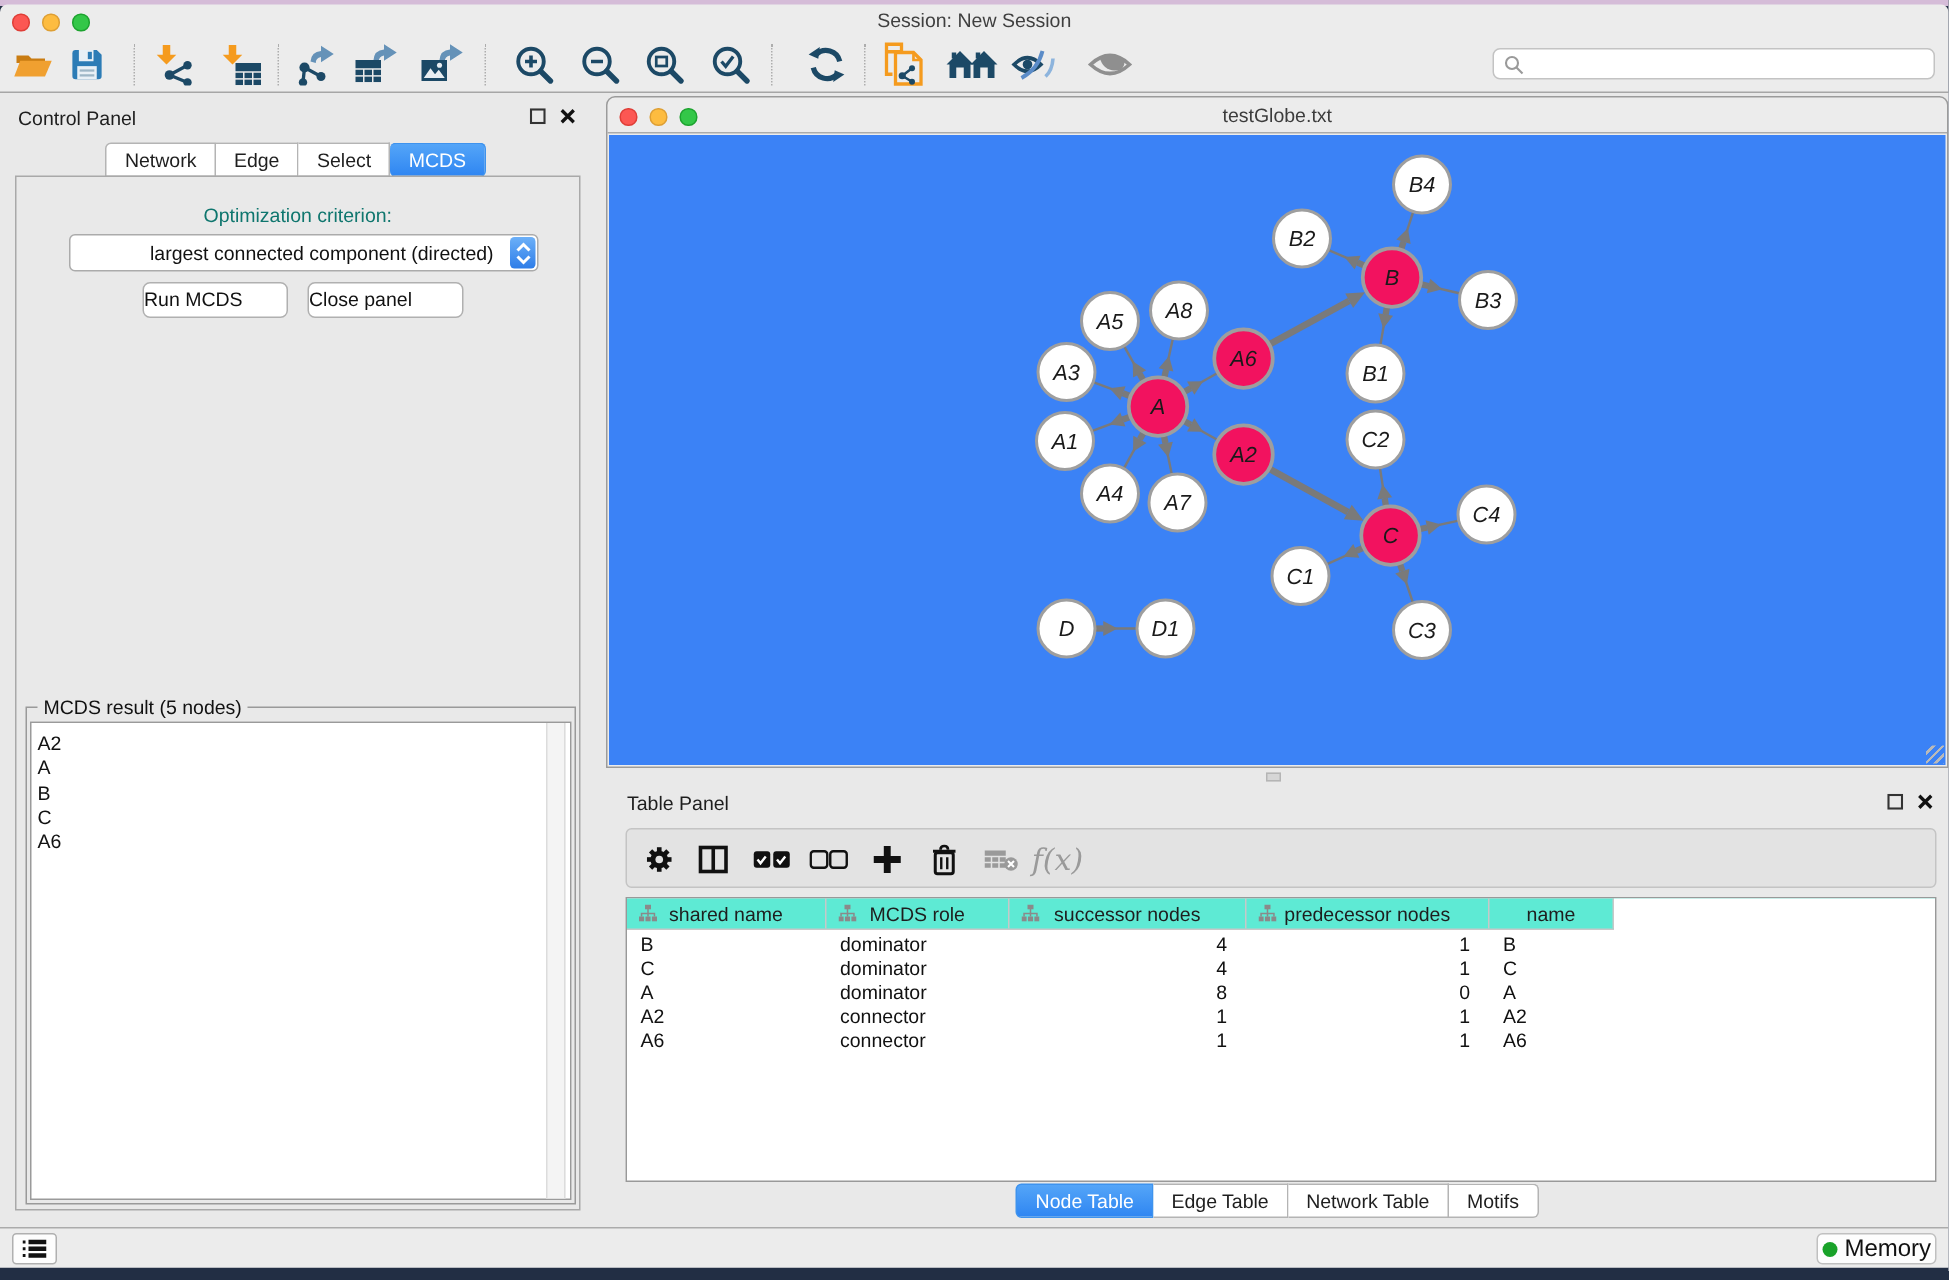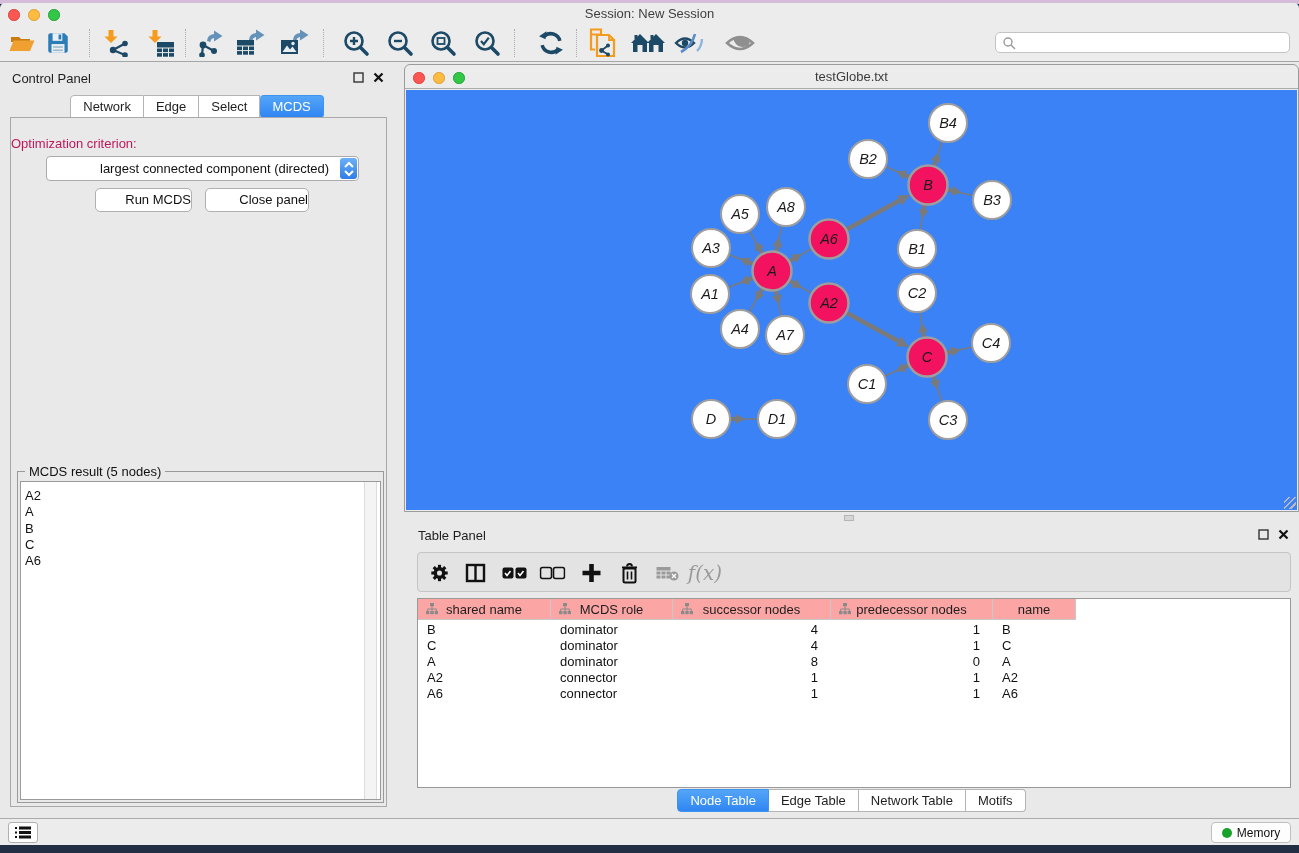--- a/index.html
+++ b/index.html
@@ -21,26 +21,26 @@
   #control-panel { position:absolute; left:2px; top:0; width:390px; height:748px; }
   #cp-title { position:absolute; left:10px; top:9px; font-size:13px; color:#1e1e1e; }
   .panel-icons { position:absolute; display:flex; gap:9px; align-items:center; }
   #cp-icons { right:8px; top:10px; }
   #control-tabs { position:absolute; left:0; right:0; top:33px; display:flex; justify-content:center; }
   .ctab { height:23px; line-height:21px; padding:0 12px; font-size:13px; color:#1e1e1e; background:#fff; border:1px solid #b4b4b4; border-left:none; }
   .ctab:first-child { border-left:1px solid #b4b4b4; border-radius:4px 0 0 0; }
   .ctab:last-child { border-radius:0 4px 0 0; }
   .ctab.sel { background:linear-gradient(#54a5f8,#2f86f2); color:#fff; border-color:#3e93ee; border-radius:4px; }
   #cp-box { position:absolute; left:8px; right:5px; top:55px; bottom:3px; border:1px solid #a9a9a9; }
-  #opt-label { position:absolute; left:0; right:0; top:18px; font-size:13px; color:#be185d; }
+  #opt-label { position:absolute; left:0; right:0; top:18px; text-align:center; font-size:13px; color:#0f766e; }
   #dropdown { position:absolute; left:35px; top:38px; width:313px; height:25px; background:#fff; border:1px solid #ababab; border-radius:4px; }
   #dropdown .dd-text { position:absolute; left:9px; top:0; line-height:23px; font-size:13px; color:#111;margin-left:44px; }
   #dd-stepper { position:absolute; right:1px; top:1px; width:17px; height:21px; background:linear-gradient(#6cb0f8,#2e7de8); border-radius:3px; }
   #dd-stepper svg { position:absolute; left:2px; top:3px; }
-  .cp-btn { position:absolute; top:70px; height:24px; background:#fff; border:1px solid #b0b0b0; border-radius:5px; font-size:13px; color:#111; text-align:right; line-height:22px; }
+  .cp-btn { position:absolute; top:70px; height:24px; background:#fff; border:1px solid #b0b0b0; border-radius:5px; font-size:13px; color:#111; text-align:left; line-height:22px; }
   #run-btn { left:84px; width:97px; }
   #close-btn { left:194px; width:104px; }
   #mcds-fieldset { position:absolute; left:6px; top:353px; width:367px; height:332px; border:1px solid #9a9a9a; }
   #mcds-legend { position:absolute; left:7px; top:-8px; background:#e9e9e9; padding:0 4px; font-size:13px; color:#111; }
   #mcds-list { position:absolute; left:2px; right:2px; top:9px; bottom:2px; background:#fff; border:1px solid #9a9a9a; }
   #mcds-scroll { position:absolute; right:3px; top:0; bottom:0; width:13px; background:#f4f4f4; border-left:1px solid #dcdcdc; border-right:1px solid #dcdcdc; }
   .mcds-item { font-size:13px; color:#111; line-height:16.3px; padding-left:4px; }
   #mcds-items { padding-top:6px; }
   #net-window { position:absolute; left:404px; top:2px; width:895px; height:448px; background:#ececec; border:1px solid #9b9b9b; border-radius:6px 6px 0 0; }
   #net-titlebar { position:relative; height:24px; border-bottom:1px solid #ababab; }
@@ -49,37 +49,37 @@
   #net-grip { position:absolute; right:1px; bottom:1px; width:12px; height:12px;
      background:repeating-linear-gradient(135deg, transparent 0 3px, #b9b9b9 3px 4.5px); }
   #table-panel { position:absolute; left:404px; top:453px; width:895px; height:303px; }
   #tp-splitter { position:absolute; left:440px; top:0; width:10px; height:6px; background:#d6d6d6; border:1px solid #b5b5b5; }
   #tp-title { position:absolute; left:14px; top:13px; font-size:13px; color:#1e1e1e; }
   #tp-icons { right:10px; top:14px; }
   #tp-toolbar { position:absolute; left:13px; top:37px; width:874px; height:40px; background:#e3e3e3; border:1px solid #c4c4c4; border-radius:4px; }
   .tpbtn { position:absolute; top:2px; width:37px; height:36px; display:flex; align-items:center; justify-content:center; transform:translateX(-50%); }
   #fx-label { font-size:20px; color:#9a9a9a; font-family:"DejaVu Serif", serif; font-style:italic; }
   #tp-table { position:absolute; left:13px; top:83px; width:874px; height:190px; background:#fff; border:1px solid #999; }
-  #tbl-header { display:grid; grid-template-columns:133px 122px 158px 162px 83px 1fr; height:21px; background:#fca5a5; border-bottom:1px solid #c8c8c8;text-align:right; }
+  #tbl-header { display:grid; grid-template-columns:133px 122px 158px 162px 83px 1fr; height:21px; background:#5eead4; border-bottom:1px solid #c8c8c8;text-align:right; }
   .th { position:relative; display:flex; align-items:center; justify-content:center; font-size:13px; color:#1e1e1e; border-right:1px solid #c8c8c8; }
   .th:last-child { border-right:none; background:#fff; border-bottom:1px solid #fff; margin-bottom:-1px; }
   .th svg { position:absolute; left:8px; top:4px; }
   #tbl-body { padding-top:2px; }
   .trow { display:grid; grid-template-columns:133px 122px 158px 162px 83px 1fr; height:16px; }
   .td { font-size:13px; color:#111; line-height:16px; }
   .td.a-left { padding-left:9px; }
   .td.a-right { text-align:right; padding-right:13px; }
   #tbl-tabs { position:absolute; left:0; right:0; top:274px; display:flex; justify-content:center; }
   .ttab { height:23px; line-height:21px; padding:0 12px; font-size:13px; color:#1e1e1e; background:#fff; border:1px solid #b4b4b4; border-left:none; }
   .ttab:first-child { border-left:1px solid #b4b4b4; border-radius:4px 0 0 4px; }
   .ttab:last-child { border-radius:0 4px 4px 0; }
   .ttab.sel { background:linear-gradient(#54a5f8,#2f86f2); color:#fff; border-color:#3e93ee; }
   #statusbar { position:relative; height:27px; border-top:1px solid #ababab; background:#ececec; }
   #list-btn { position:absolute; left:8px; top:3px; width:30px; height:21px; background:#fdfdfd; border:1px solid #b0b0b0; border-radius:3px; display:flex; align-items:center; justify-content:center; }
-  #memory-btn { position:absolute; right:8px; top:3px; width:80px; height:21px; background:#fdfdfd; border:1px solid #c0c0c0; border-radius:4px; display:flex; align-items:center; justify-content:center; gap:5px; font-size:12px; color:#111; }
+  #memory-btn { position:absolute; right:8px; top:3px; width:80px; height:21px; background:#fdfdfd; border:1px solid #c0c0c0; border-radius:4px; display:flex; align-items:center; justify-content:center; gap:5px; font-size:16px; color:#111; }
   #memory-dot { width:10px; height:10px; border-radius:50%; background:#19a229; }
 </style>
 </head>
 <body>
 
 <div id="screen">
   <div id="desktop-top"></div>
   <div id="app-window">
 
     <div id="titlebar">

